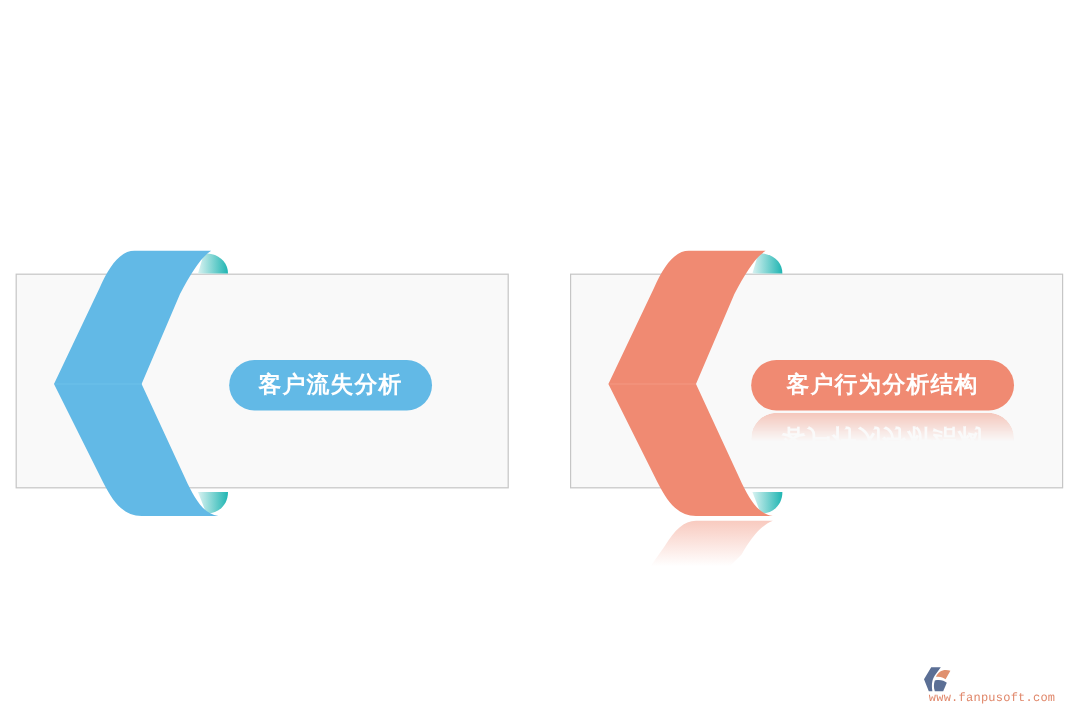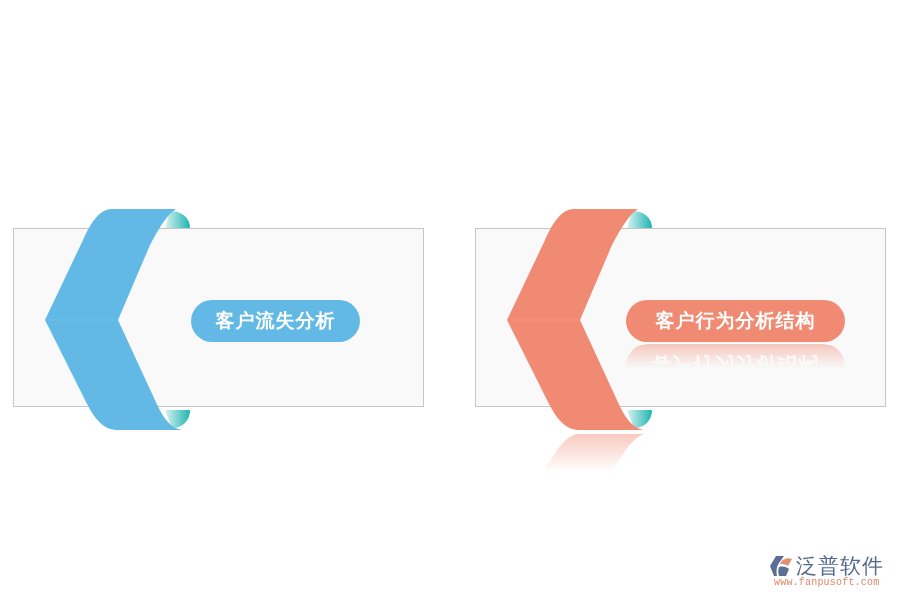--- a/index.html
+++ b/index.html
@@ -140,15 +140,14 @@
     <div class="pill-reflect-inner" style="background:#f08a72;">客户行为分析结构</div>
   </div>
 </div>
 
 <div class="logo">
   <svg class="logo-icon" viewBox="0 0 24 22">
     <path d="M6,1 L14,1 L9,8 C7,11 6,15 7,21 L4,21 L0,11 Z" fill="#5b6f95"></path>
     <path d="M10,9 C12,4 17,2 22,4 L18,11 C15,9 12,9 10,9 Z" fill="#e0906e"></path>
     <path d="M9,12 C13,11 17,12 19,14 L16,21 L9,21 C8,18 8,15 9,12 Z" fill="#5b6f95"></path>
   </svg>
-  <span class="logo-name">泛普软件</span>
   <span class="logo-url">www.fanpusoft.com</span>
 </div>
 
 </body></html>

